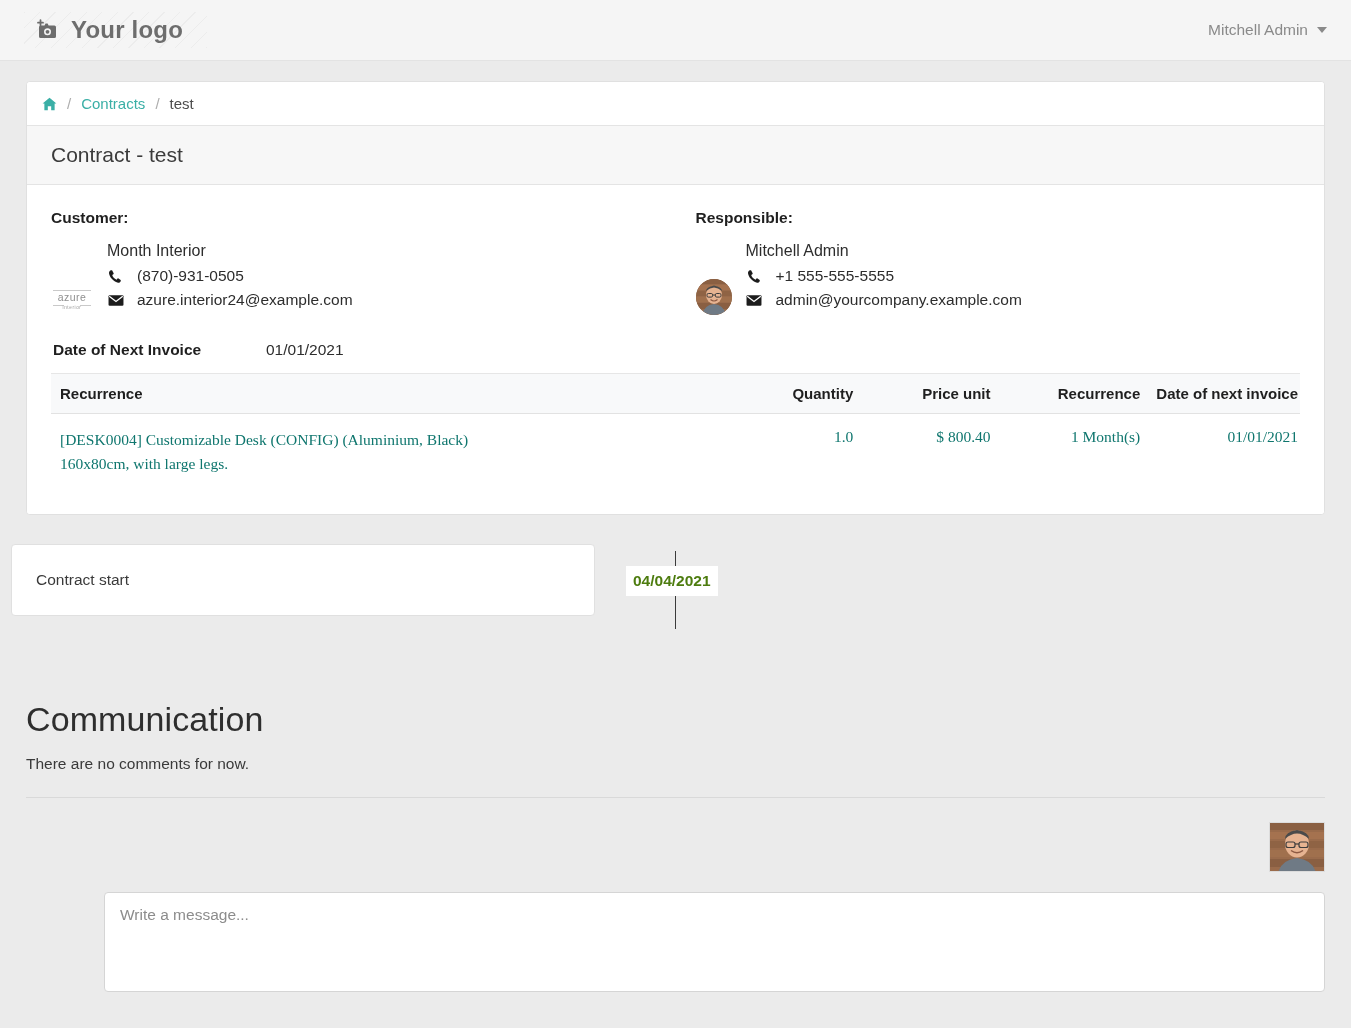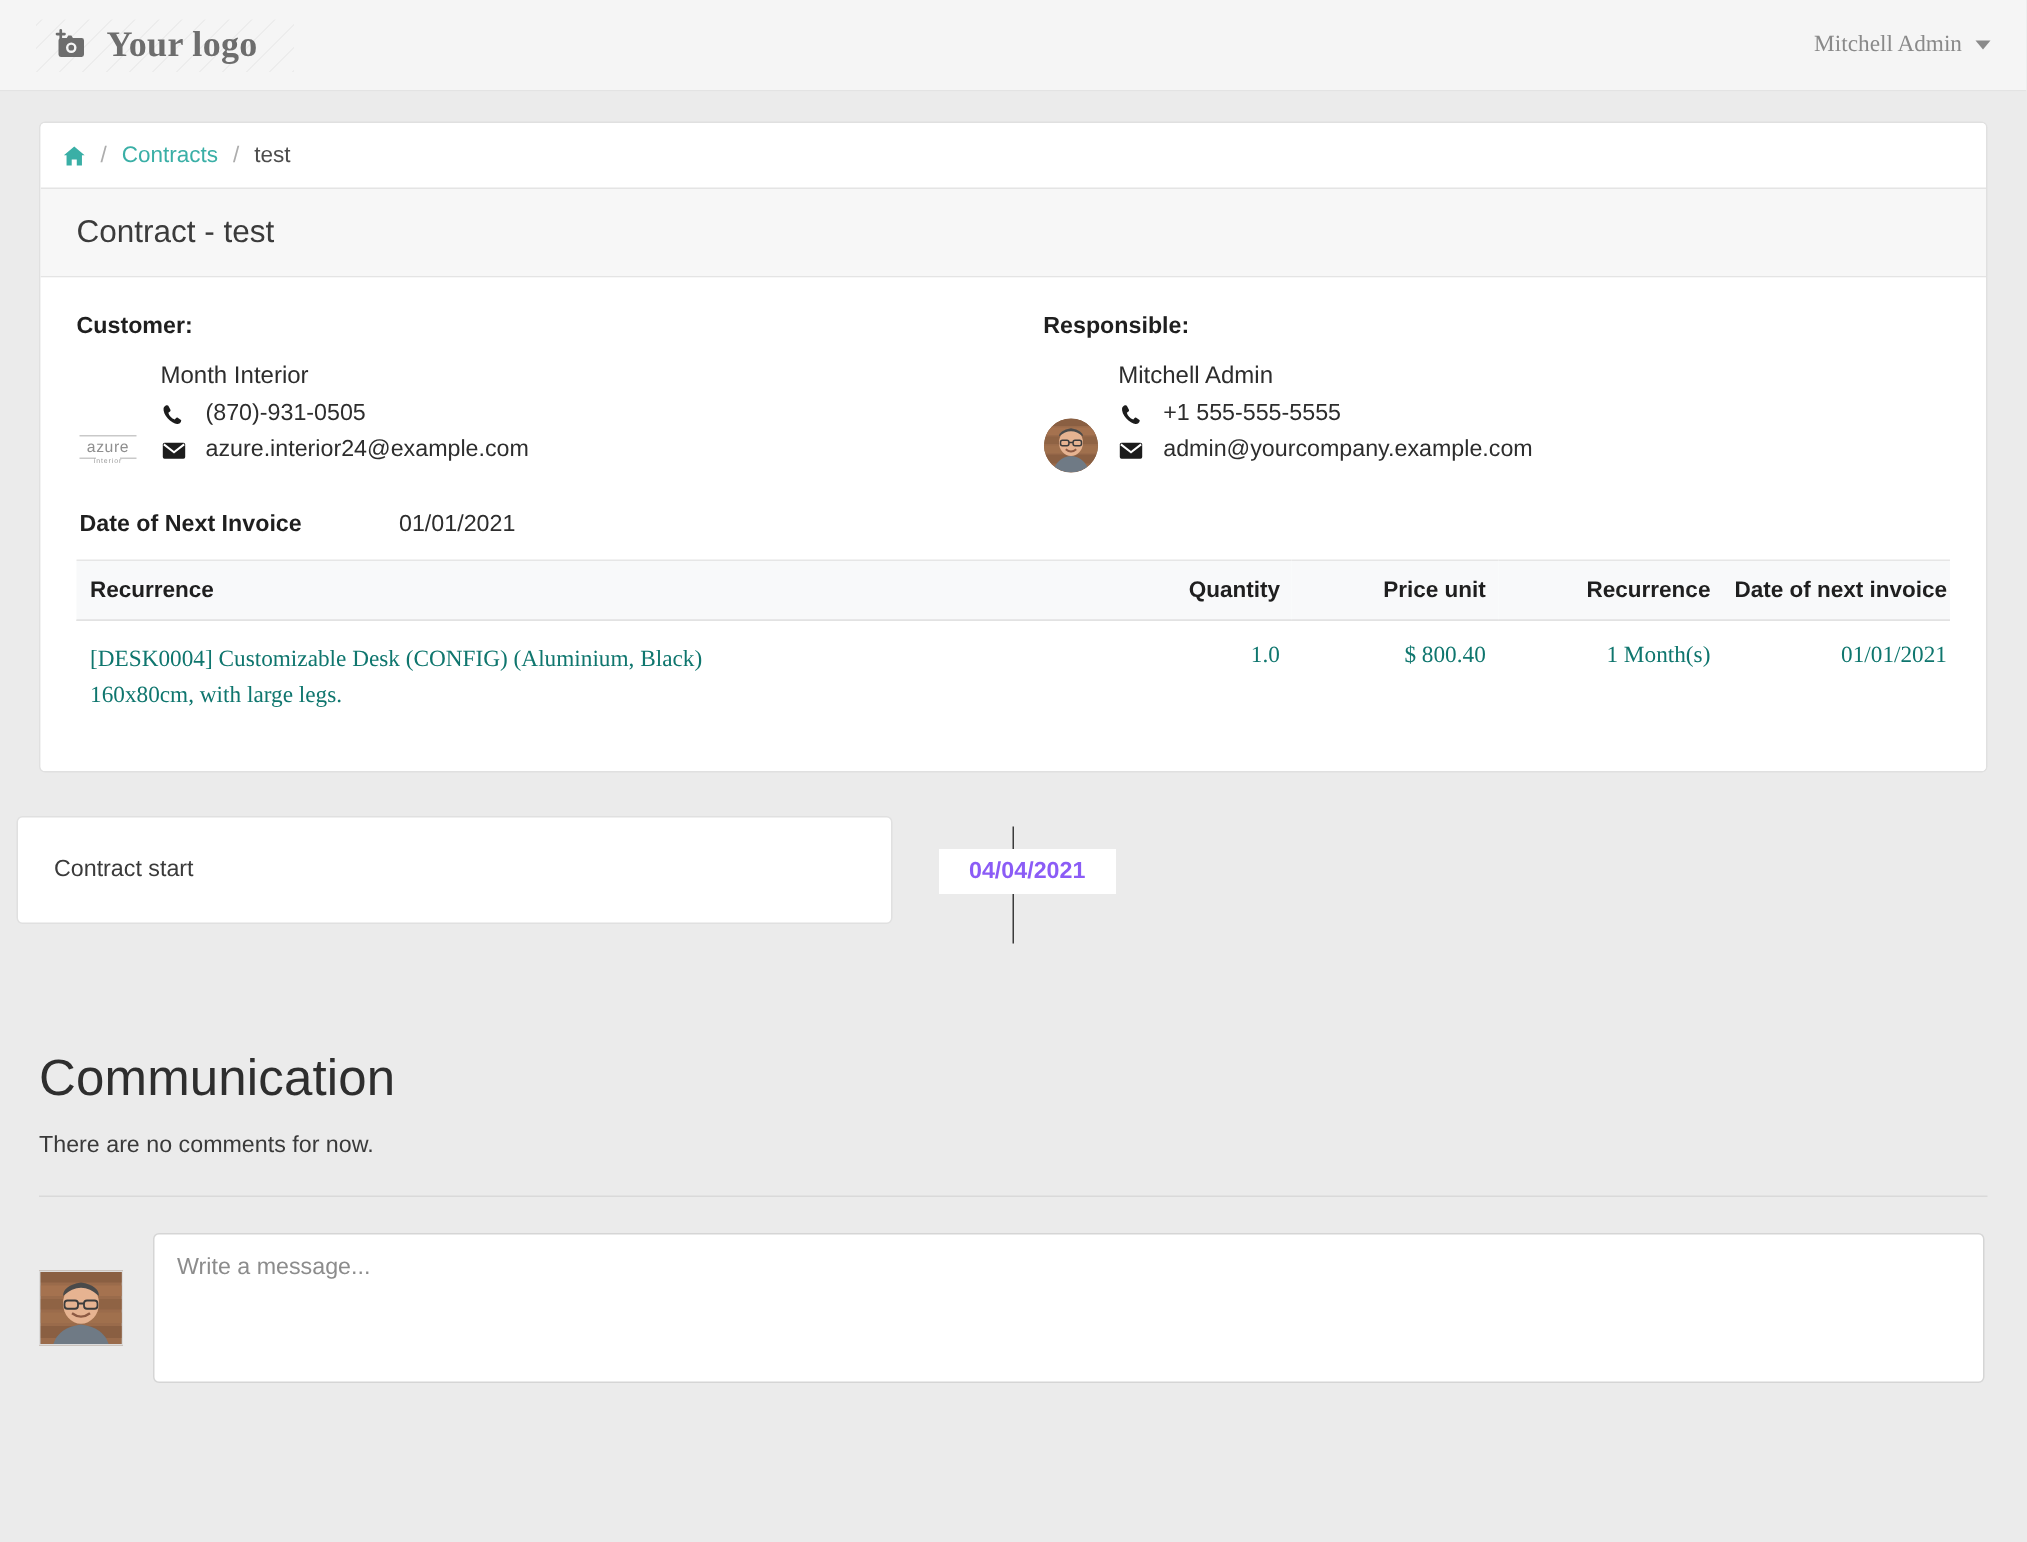--- a/index.html
+++ b/index.html
@@ -16,21 +16,20 @@
   
   .navbar {
     position: relative;
     height: 61px;
     background: #f5f5f5;
     display: flex;
     align-items: center;
     justify-content: space-between;
     padding: 0 22px 0 24px;
     border-bottom: 1px solid #e3e3e3;
-    font-family: Liberation Serif, serif;
   }
   .brand {
     position: relative;
     display: flex;
     align-items: center;
     gap: 11px;
     padding: 4px 24px 4px 10px;
     background-image: repeating-linear-gradient(
       -45deg,
       rgba(0,0,0,0.035) 0px,
@@ -216,39 +215,39 @@
     top: 7px;
     width: 1px;
     height: 78px;
     background: #3b3b3b;
   }
   .timeline-date {
     position: absolute;
     left: 626px;
     top: 22px;
     background: #fff;
-    padding: 6px 20px;
+    padding: 6px 7px;
     font-size: 15.5px;
     font-weight: bold;
-    color: #8b5cf6;
+    color: #4d7c0f;
     white-space: nowrap;
   }
 
   
   .comm { padding: 56px 26px 0 26px; }
   .comm-title {
     font-size: 34px;
     font-weight: normal;
     color: #2e2e2e;
     margin: 0 0 16px 0;
     letter-spacing: 0.1px;
   }
   .comm-empty { font-size: 15.5px; color: #3a3a3a; margin-bottom: 24px; }
   .comm-divider { height: 1px; background: #d9d9d9; margin: 0 0 24px 0; }
-  .composer { display: flex; gap: 20px; align-items: center; }
+  .composer { display: flex; gap: 20px; align-items: flex-end; flex-direction: column; }
   .composer-main { flex: 1; }
   .msg-box {
     width: 1221px;
     height: 100px;
     border: 1px solid #d5d5d5;
     border-radius: 4px;
     background: #fff;
     padding: 13px 15px;
     font-family: "Liberation Sans", sans-serif;
     font-size: 15.5px;

